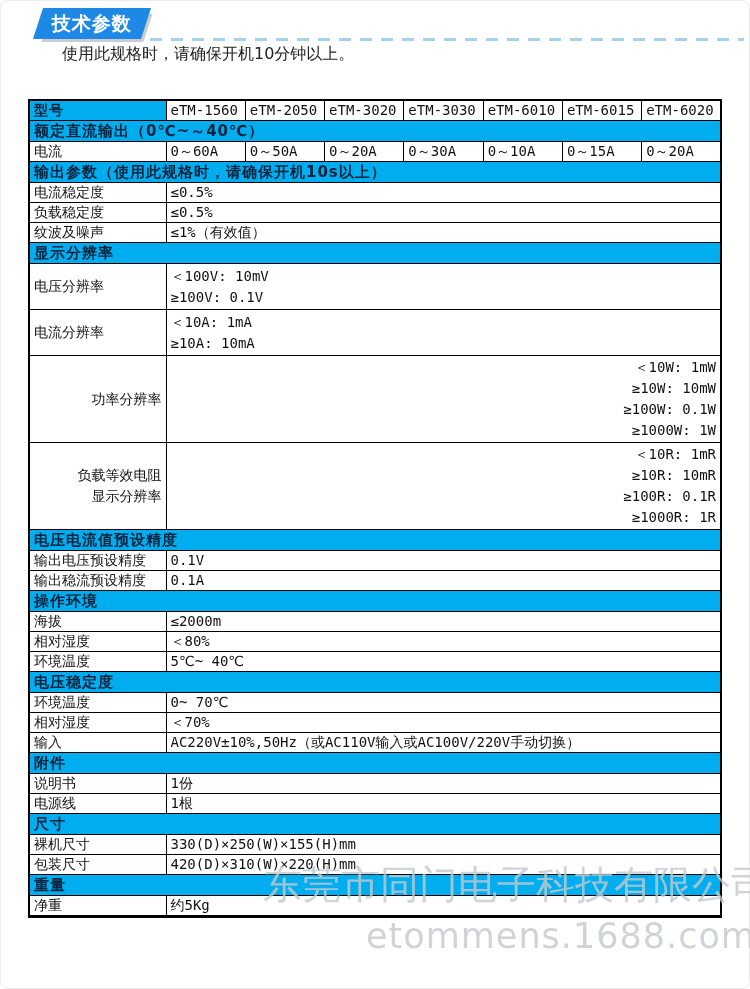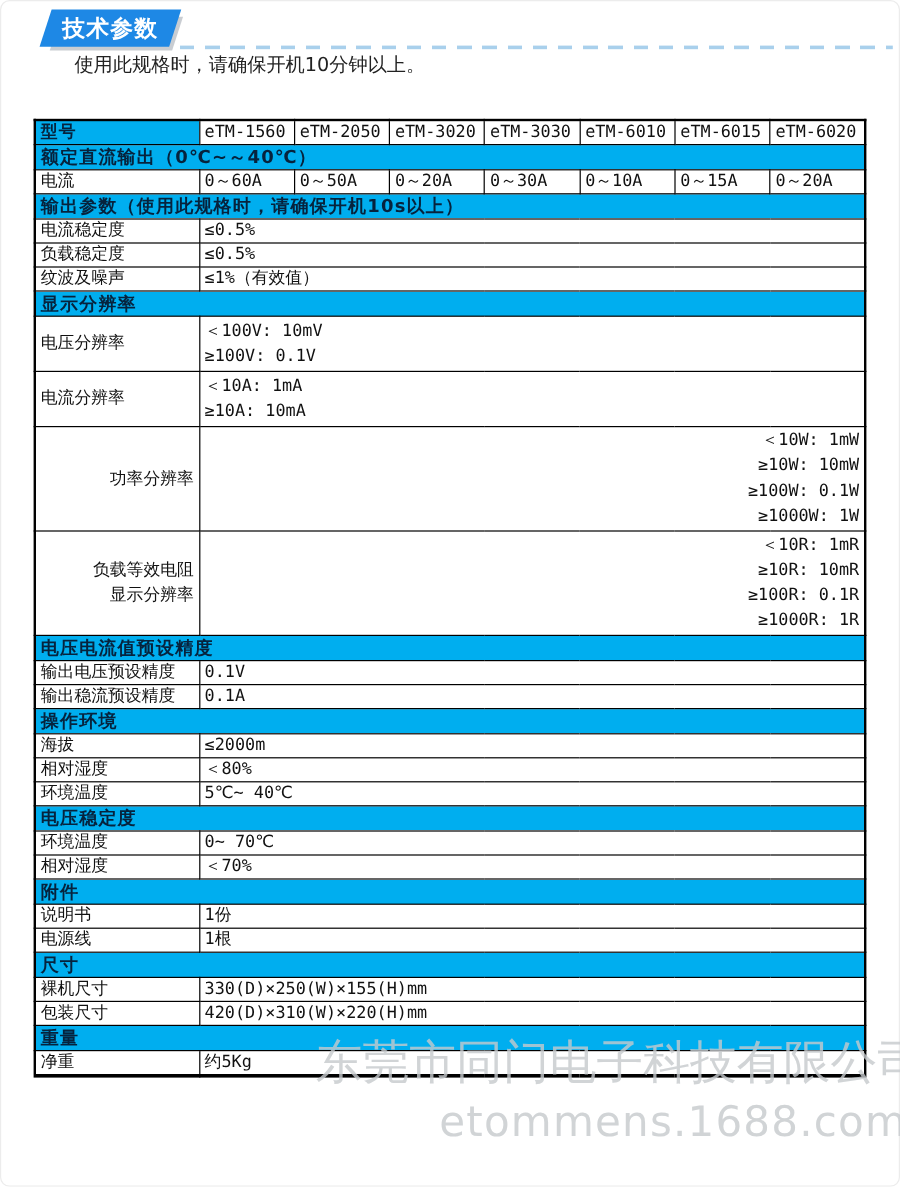--- a/index.html
+++ b/index.html
@@ -184,20 +184,24 @@
   </tr>
   <tr>
     <td class="lbl">环境温度</td>
     <td colspan="7">0~ 70℃</td>
   </tr>
   <tr>
     <td class="lbl">相对湿度</td>
     <td colspan="7">＜70%</td>
   </tr>
 
+  <tr>
+    <td class="lbl">输入</td>
+    <td colspan="7">AC220V±10%,50Hz（或AC110V输入或AC100V/220V手动切换）</td>
+  </tr>
 
   <tr class="sec">
     <td colspan="8">附件</td>
   </tr>
   <tr>
     <td class="lbl">说明书</td>
     <td colspan="7">1份</td>
   </tr>
   <tr>
     <td class="lbl">电源线</td>

